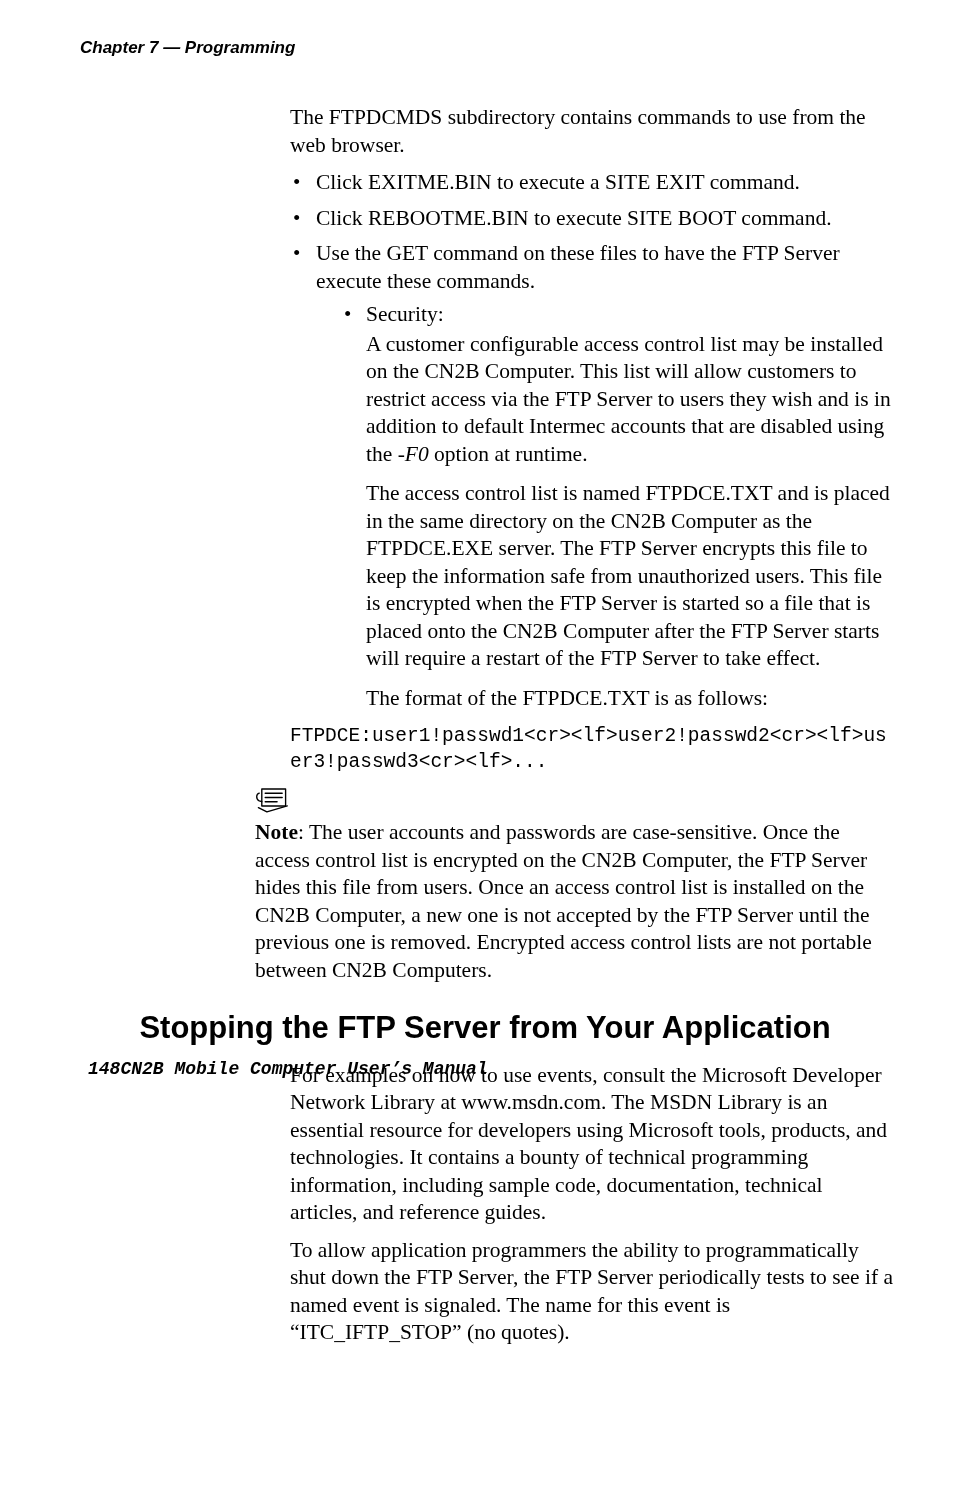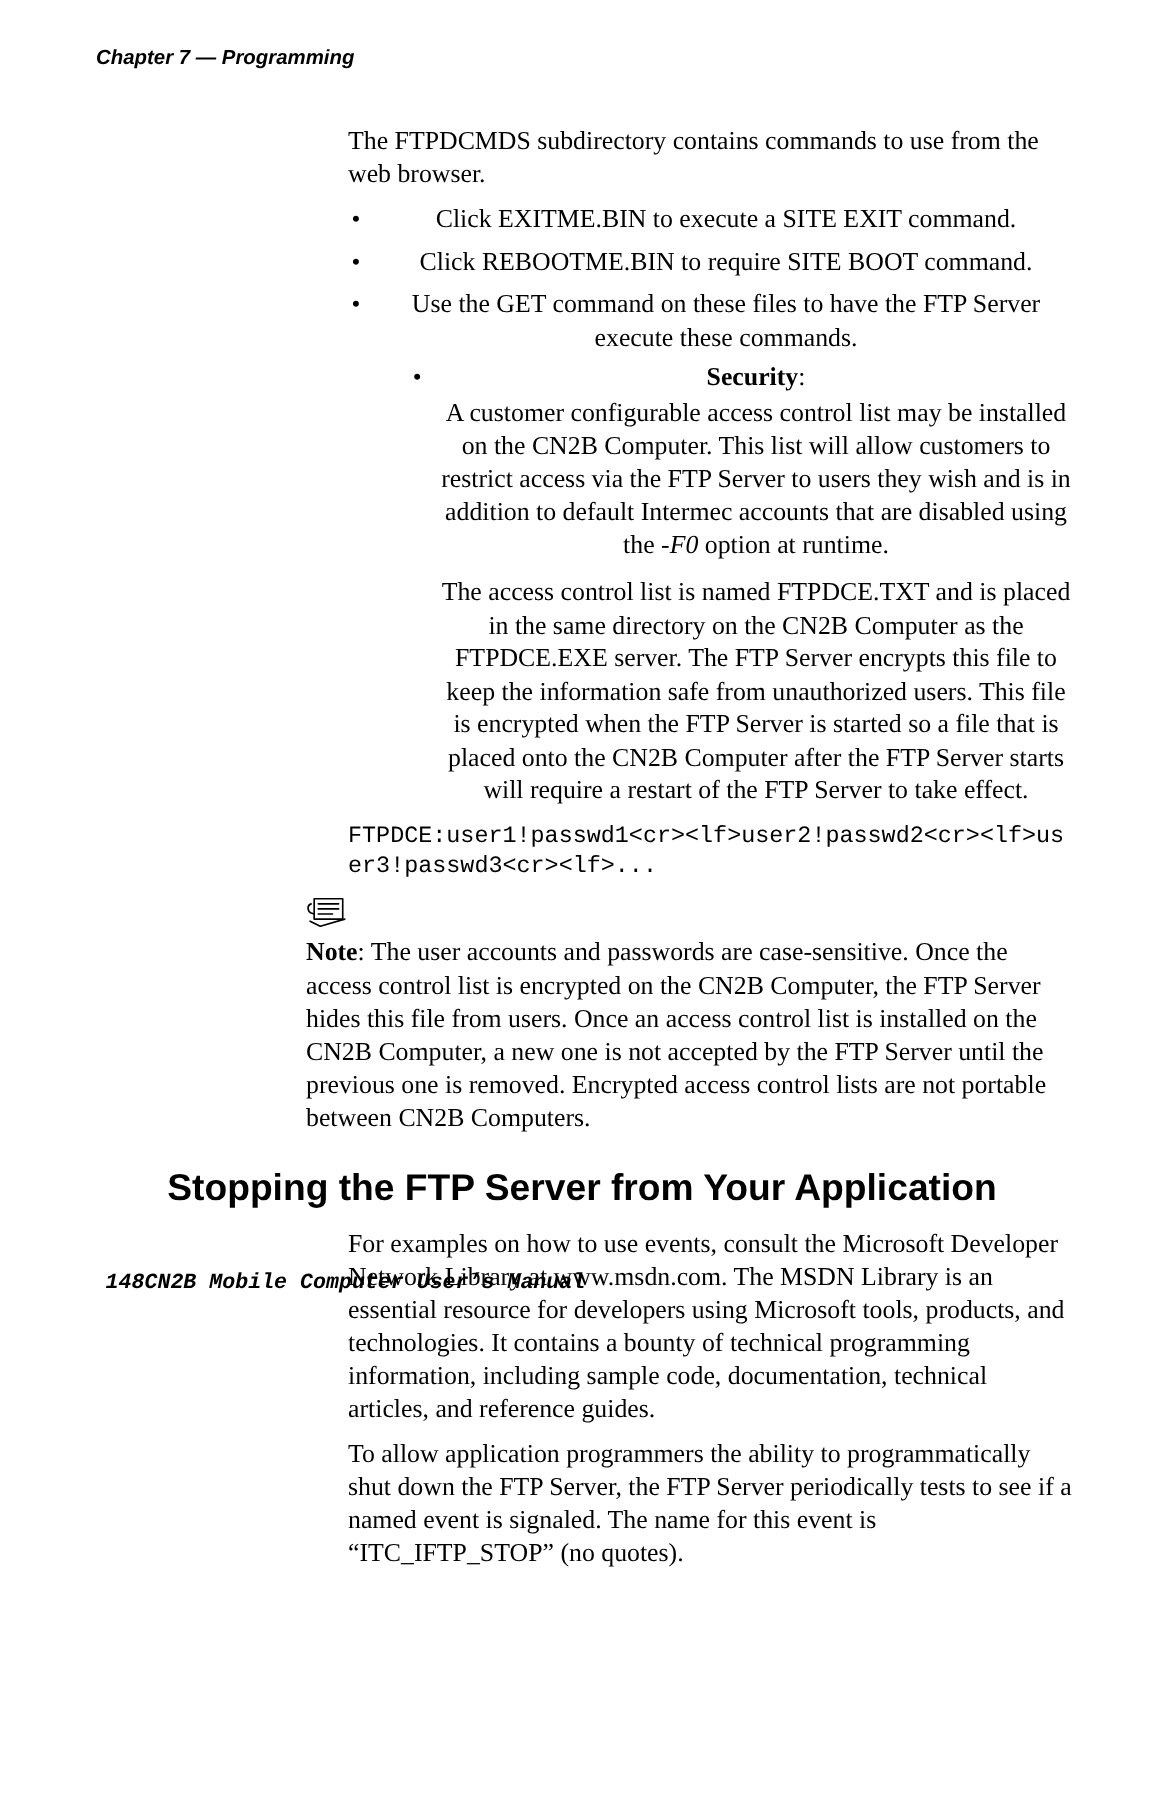--- a/index.html
+++ b/index.html
@@ -37,21 +37,20 @@
   }
   ul.dots {
     list-style: none;
     margin: 0 0 10px 0;
     padding: 0;
   }
   ul.dots > li {
     position: relative;
     padding-left: 26px;
     margin-bottom: 8px;
-    text-align: center;
   }
   ul.dots > li::before {
     content: "•";
     position: absolute;
     left: 3px;
     top: 0;
     font-size: 21px;
   }
   ul.nested {
     list-style: none;
@@ -64,21 +63,21 @@
     margin-bottom: 8px;
   }
   ul.nested > li::before {
     content: "•";
     position: absolute;
     left: 2px;
     top: 0;
     font-size: 21px;
   }
   .sec-label {
-    font-weight: 700;
+    font-weight: 400;
   }
   .sec-body p {
     margin: 2px 0 12px 0;
   }
   .italic { font-style: italic; }
   .code {
     font-family: "Courier New", Courier, monospace;
     font-size: 19.5px;
     line-height: 1.3;
     margin: 6px 0 6px 0;
@@ -131,29 +130,30 @@
 <div class="page">
 
   <div class="running-head">Chapter 7 — Programming</div>
 
   <div class="content">
 
     <p>The FTPDCMDS subdirectory contains commands to use from the web browser.</p>
 
     <ul class="dots">
       <li><span>Click EXITME.BIN to execute a SITE EXIT command.</span></li>
-      <li><span>Click REBOOTME.BIN to require SITE BOOT command.</span></li>
+      <li><span>Click REBOOTME.BIN to execute SITE BOOT command.</span></li>
       <li>
         <span>Use the GET command on these files to have the FTP Server execute these commands.</span>
         <ul class="nested">
           <li>
             <span class="sec-label">Security</span><span>:</span>
             <div class="sec-body">
               <p><span>A customer configurable access control list may be installed on the CN2B Computer. This list will allow customers to restrict access via the FTP Server to users they wish and is in addition to default Intermec accounts that are disabled using the </span><span class="italic">-F0</span><span> option at runtime.</span></p>
               <p>The access control list is named FTPDCE.TXT and is placed in the same directory on the CN2B Computer as the FTPDCE.EXE server. The FTP Server encrypts this file to keep the information safe from unauthorized users. This file is encrypted when the FTP Server is started so a file that is placed onto the CN2B Computer after the FTP Server starts will require a restart of the FTP Server to take effect.</p>
+              <p>The format of the FTPDCE.TXT is as follows:</p>
             </div>
           </li>
         </ul>
       </li>
     </ul>
 
     <div class="code">FTPDCE:user1!passwd1&lt;cr&gt;&lt;lf&gt;user2!passwd2&lt;cr&gt;&lt;lf&gt;user3!passwd3&lt;cr&gt;&lt;lf&gt;...</div>
 
   </div>
 

